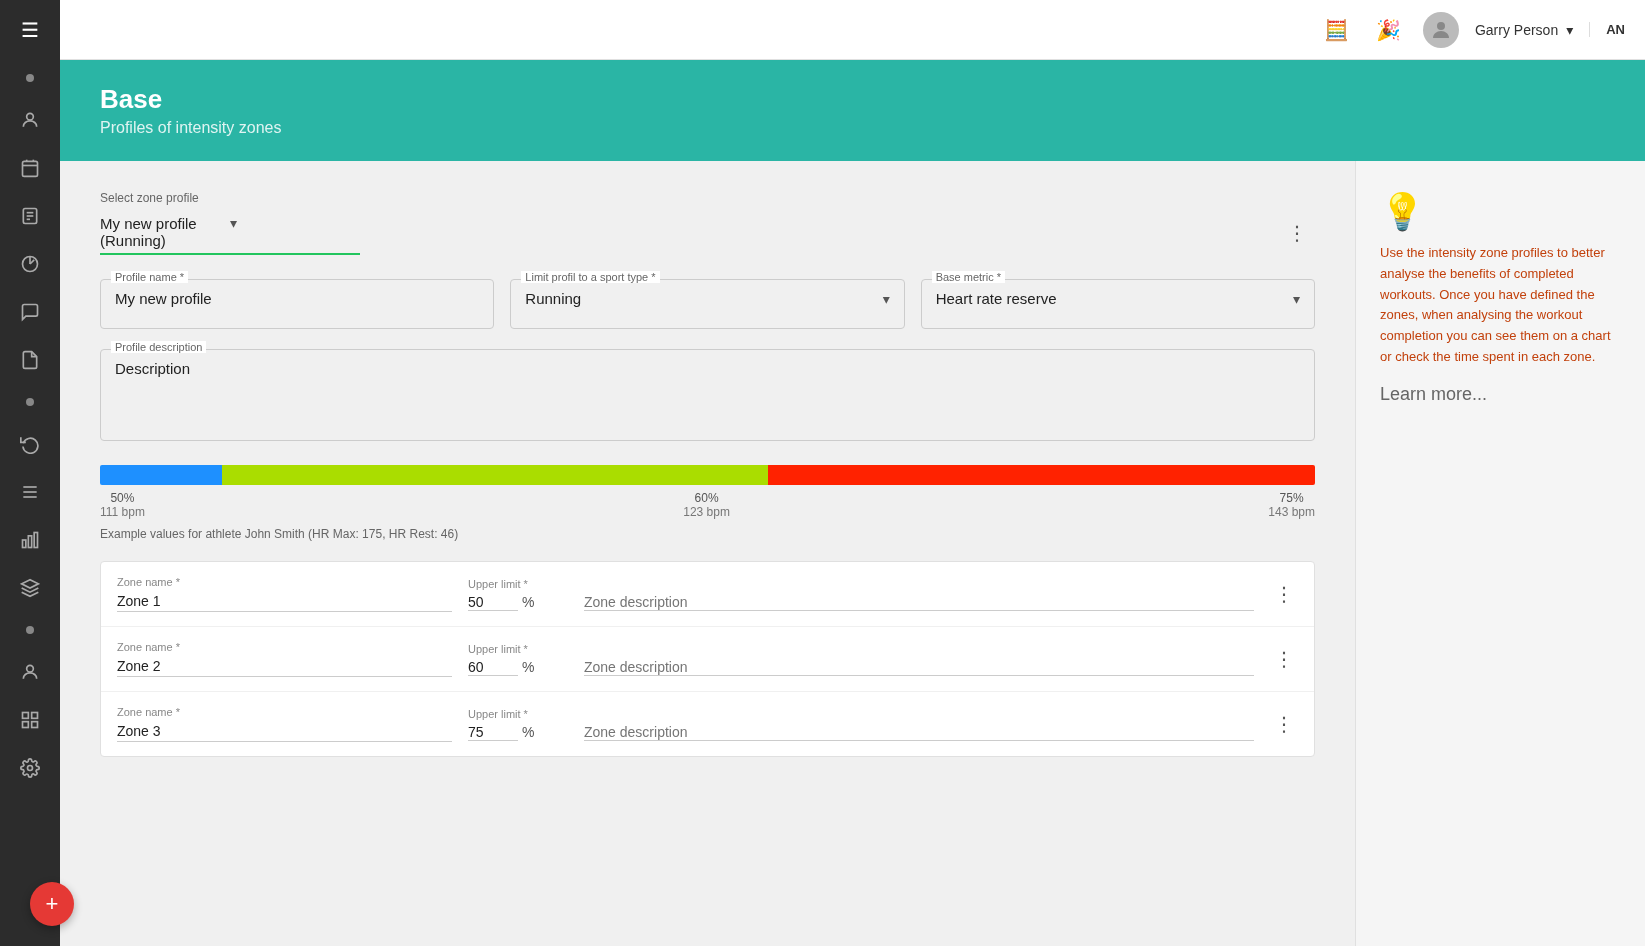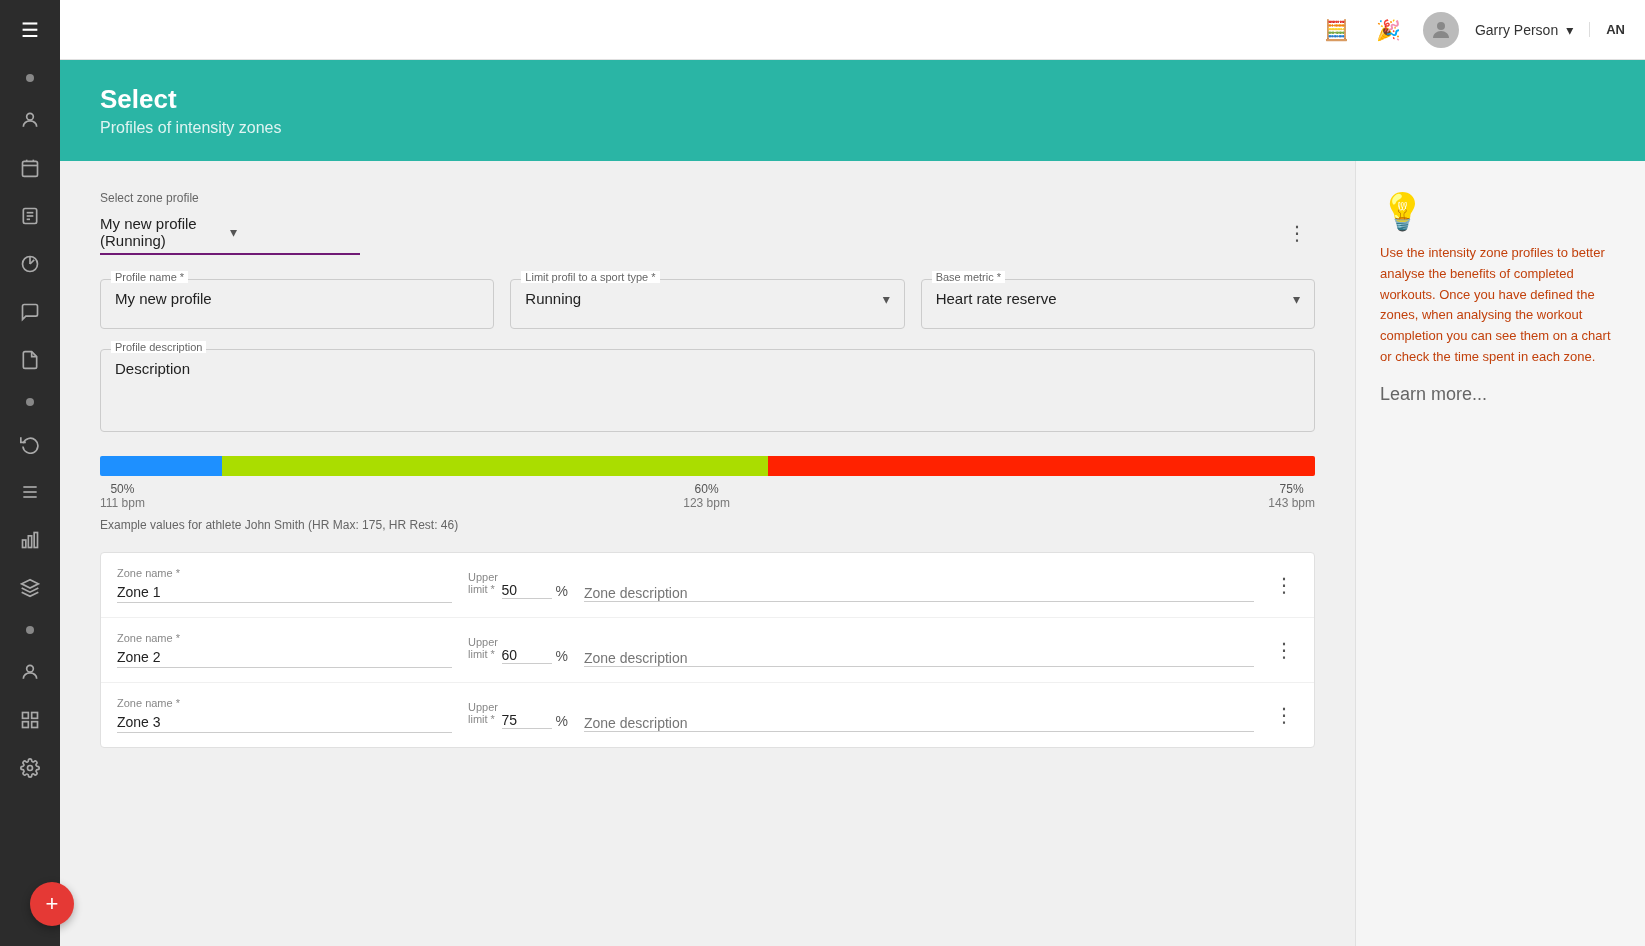--- a/index.html
+++ b/index.html
@@ -154,22 +154,21 @@
       margin-bottom: 6px;
     }
     .select-profile-row {
       display: flex;
       align-items: center;
       gap: 16px;
       margin-bottom: 24px;
     }
     .select-dropdown {
       display: flex;
-      align-items: center;
-      border-bottom: 2px solid #701a75;
+      border-bottom: 2px solid #22c55e;
       padding: 4px 0;
       min-width: 260px;
       cursor: pointer;
     }
     .select-dropdown span {
       flex: 1;
       font-size: 15px;
       color: #222;
     }
     .select-dropdown .chevron {
@@ -219,21 +218,21 @@
       align-items: center;
       justify-content: space-between;
     }
     .field-group .field-value span.val { font-size: 15px; color: #222; }
     .field-group .field-value span.chev { font-size: 14px; color: #555; }
 
     
     .desc-group {
       border: 1px solid #ccc;
       border-radius: 4px;
-      padding: 10px 14px 7px;
+      padding: 10px 14px 16px;
       position: relative;
       margin-bottom: 24px;
     }
     .desc-group label {
       position: absolute;
       top: -9px;
       left: 10px;
       background: #fff;
       padding: 0 4px;
       font-size: 11px;
@@ -308,22 +307,22 @@
       outline: none;
       font-size: 14px;
       color: #222;
       width: 100%;
       padding-bottom: 2px;
       font-family: inherit;
       background: transparent;
     }
     .zone-limit-group {
       display: flex;
+      flex-direction: column;
       width: 100px;
-      align-items: flex-end;
     }
     .zone-limit-row {
       display: flex;
       align-items: center;
       gap: 4px;
     }
     .zone-limit-input {
       border: none;
       border-bottom: 1px solid #ccc;
       outline: none;
@@ -494,21 +493,21 @@
     <div class="navbar-user">
       <span>Garry Person</span>
       <span>▾</span>
     </div>
     <div class="navbar-lang">AN</div>
   </div>
 
   <div class="content-wrapper">
 
     <div class="page-header">
-      <h1>Select</h1>
+      <h1>Base</h1>
       <p>Profiles of intensity zones</p>
     </div>
 
     <div class="main-content">
       <div class="form-area">
 
         <div class="select-profile-label">Select zone profile</div>
         <div class="select-profile-row">
           <div class="select-dropdown">
             <span>My new profile (Running)</span>

